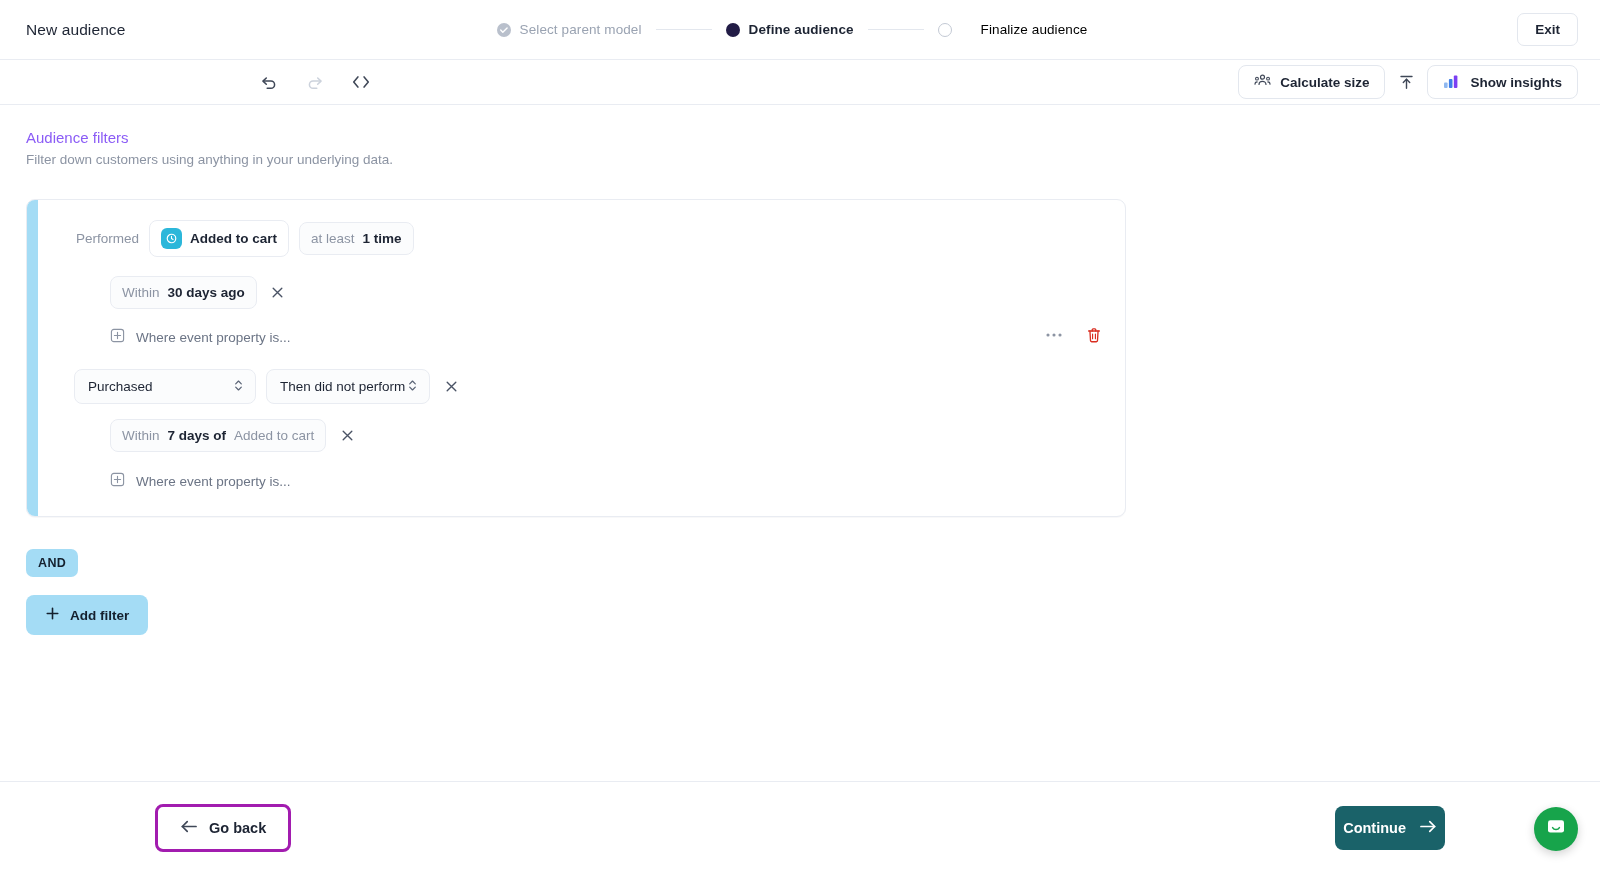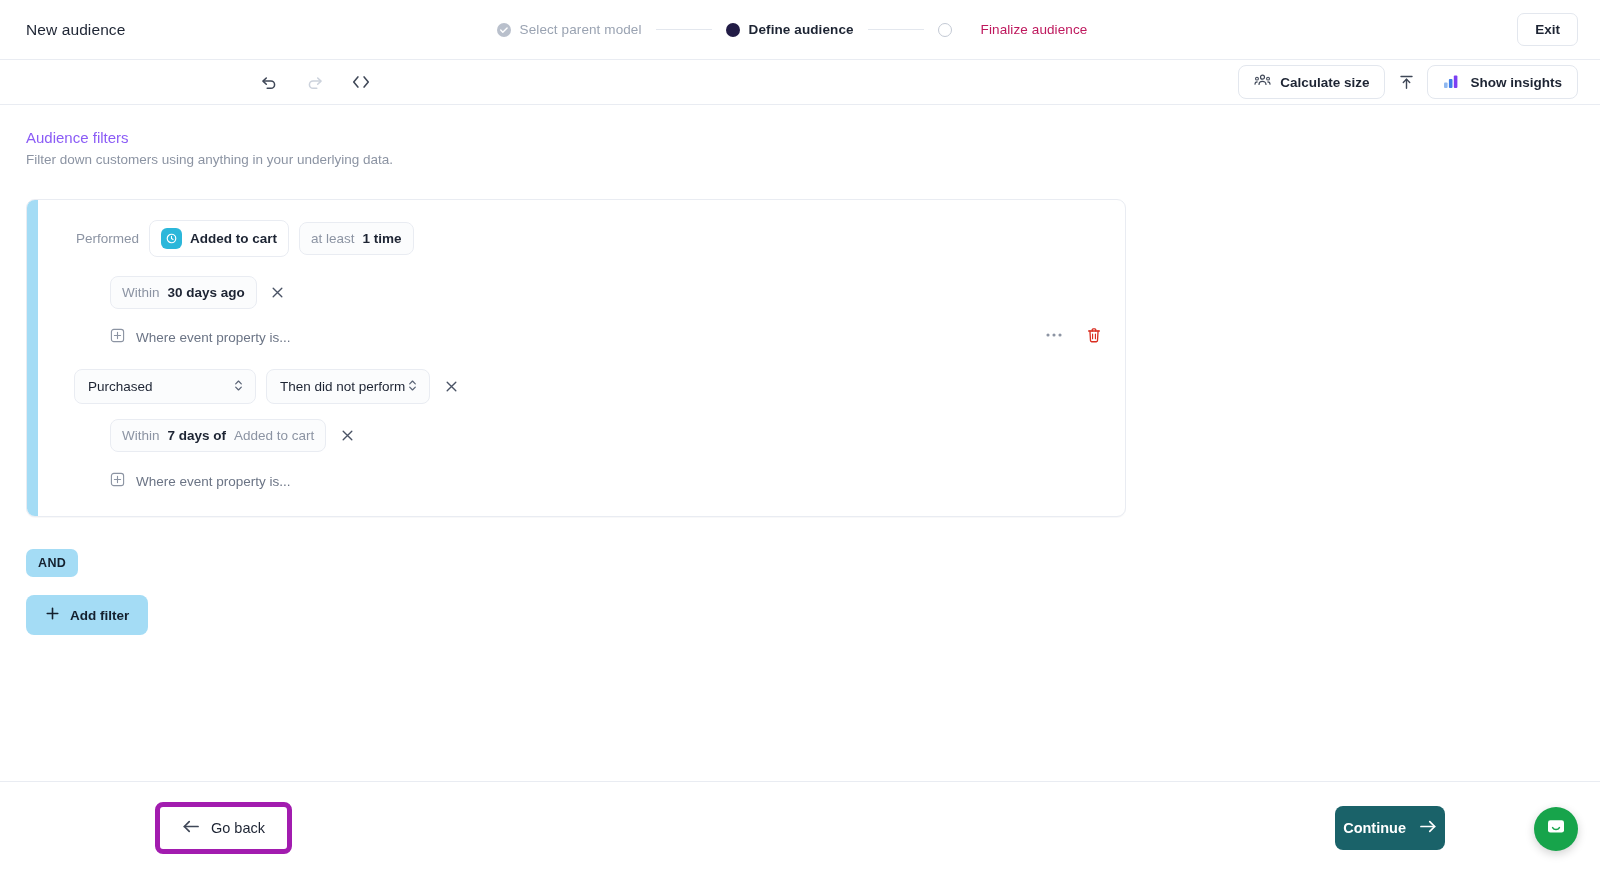--- a/index.html
+++ b/index.html
@@ -25,21 +25,21 @@
   .stepper {
     position: absolute; left: 0; right: 16px;
     display: flex; align-items: center; justify-content: center;
     gap: 0; pointer-events: none;
   }
   .stepper > * { pointer-events: auto; }
   .step { display: flex; align-items: center; gap: 9px; }
   .step-label { font-size: 13.5px; letter-spacing: .1px; }
   .step.done .step-label { color: #9aa3b2; }
   .step.current .step-label { color: #1d2433; font-weight: 700; }
-  .step.todo .step-label { color: #be185d; padding-left: 20px; }
+  .step.todo .step-label { color: #000000; padding-left: 20px; }
   .step-dot { width: 14px; height: 14px; border-radius: 50%; display:block; }
   .dot-done { background: #b9c0cc; position: relative; }
   .dot-done svg { position: absolute; top: 0; left: 0; }
   .dot-current { background: #221c46; }
   .dot-todo { background: #fff; border: 1.6px solid #c3c9d4; }
   .step-line { width: 56px; height: 1.5px; background: #e3e7ee; margin: 0 14px; }
 
   .exit-btn {
     margin-left: auto;
     border: 1px solid #e3e7ee; border-radius: 7px;
@@ -167,22 +167,22 @@
   
   .footer {
     height: 92px; min-height: 92px;
     border-top: 1px solid #e9ecf2;
     display: flex; align-items: center; justify-content: space-between;
     padding: 0 26px 0 26px; position: relative;
   }
   .footer-inner { width: 1290px; margin: 0 auto; display: flex; align-items: center; justify-content: space-between; }
   .goback-btn {
     display: flex; align-items: center; gap: 11px;
-    border: 5px solid #a21caf; border-radius: 8px; background: #fff;
-    font-family: inherit; font-size: 14.5px; font-weight: 400; color: #1d2433;
+    border: 3px solid #a21caf; border-radius: 8px; background: #fff;
+    font-family: inherit; font-size: 14.5px; font-weight: 700; color: #1d2433;
     padding: 12px 22px; cursor: pointer;
   }
   .continue-btn {
     display: flex; align-items: center; gap: 13px;
     border: none; border-radius: 8px; background: #1a6269;
     font-family: inherit; font-size: 14.5px; font-weight: 700; color: #fff;
     padding: 13px 8px; cursor: pointer;
   }
   .intercom {
     position: absolute; right: 22px; bottom: 22px;

